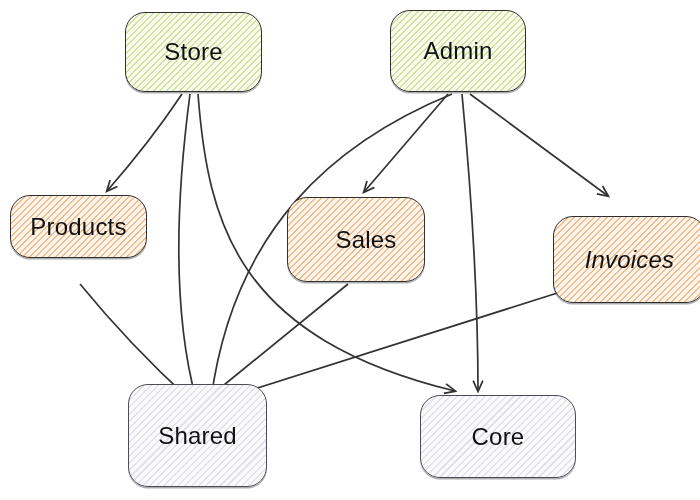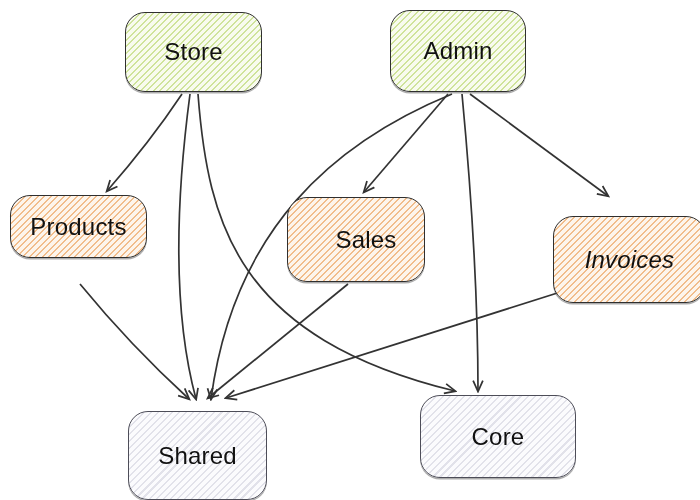--- a/index.html
+++ b/index.html
@@ -31,21 +31,21 @@
   }
   .node--gray{
     background:repeating-linear-gradient(135deg,#e2e2ea 0,#e2e2ea 1.5px,#fbfbfd 1.5px,#fbfbfd 5px);
     border-color:#4d4d58;
   }
   .node--store   {left:125px;top:12px; width:137px;height:80px;}
   .node--admin   {left:390px;top:10px; width:136px;height:82px;}
   .node--products{left:10px; top:195px;width:137px;height:63px;}
   .node--sales   {left:287px;top:197px;width:138px;height:85px;padding-left:20px;}
   .node--invoices{left:553px;top:216px;width:153px;height:87px;font-style:italic;}
-  .node--shared  {left:128px;top:411px;width:139px;height:89px;align-items:center;}
+  .node--shared  {left:128px;top:384px;width:139px;height:103px;align-items:center;}
   .node--core    {left:420px;top:395px;width:156px;height:83px;}
   .edge{fill:none;stroke:#333333;stroke-width:1.7;}
 </style>
 </head>
 <body>
 
 <div class="canvas">
 
   <svg class="edges" viewBox="0 0 700 500">
     <defs>

